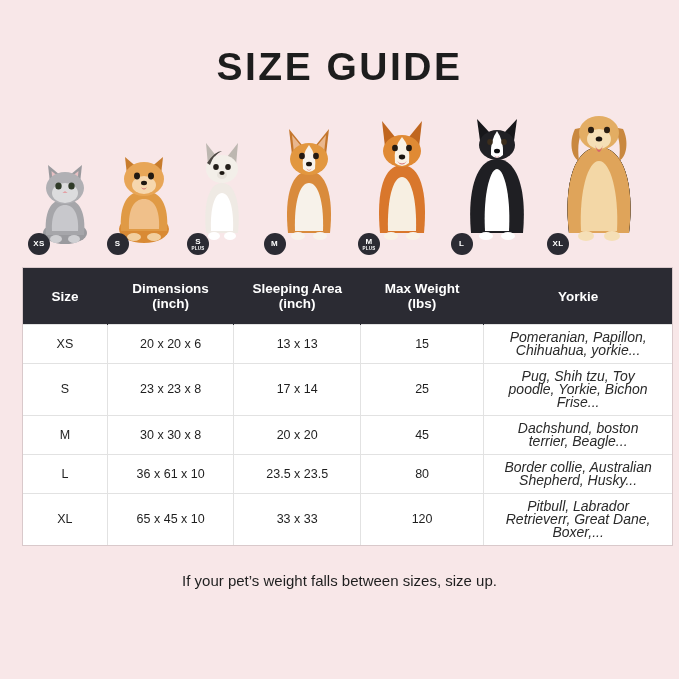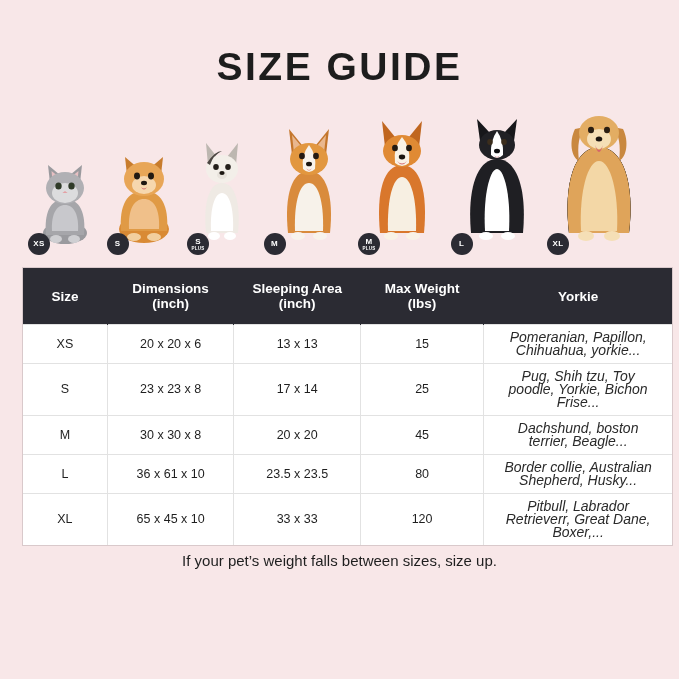--- a/index.html
+++ b/index.html
@@ -116,21 +116,21 @@
   col.c-size { width: 13%; }
   col.c-dim { width: 19.5%; }
   col.c-sleep { width: 19.5%; }
   col.c-weight { width: 19%; }
   col.c-breeds { width: 29%; }
 
   .footnote {
     text-align: center;
     font-size: 15px;
     color: #1f1f1f;
-    margin-top: 6px;
+    margin-top: 26px;
   }
 </style>
 </head>
 <body>
 
 <div class="page">
 
   <div class="title">SIZE GUIDE</div>
 
   <div class="pets">

